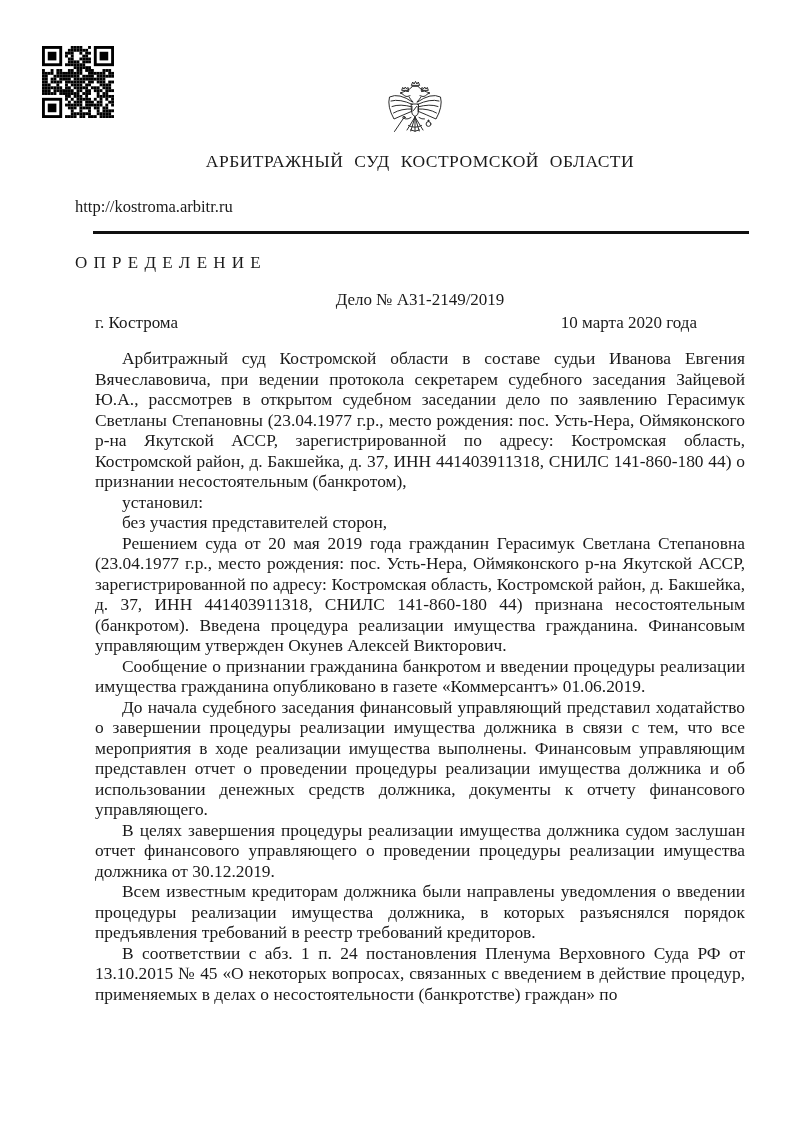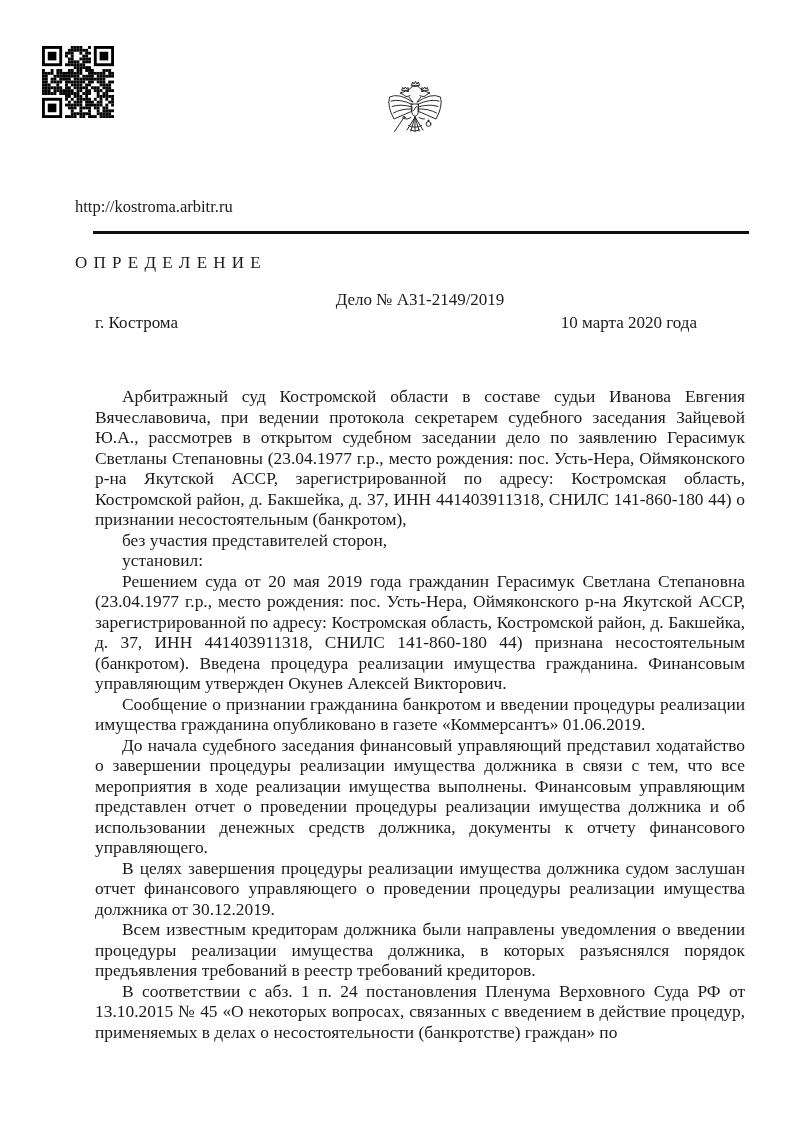--- a/index.html
+++ b/index.html
@@ -20,21 +20,21 @@
   .website{position:absolute;top:197px;left:75px;width:690px;text-align:left;font-size:16.5px;}
   .divider{position:absolute;top:231px;left:93px;width:656px;height:2.5px;background:#101010;}
   .doc-title{position:absolute;top:253px;left:75px;width:690px;text-align:left;font-size:17px;letter-spacing:1px;}
   .case-line{position:absolute;top:290px;left:75px;width:690px;text-align:center;font-size:17px;}
   .place-date{
     position:absolute;top:313px;left:95px;width:650px;box-sizing:border-box;
     display:flex;justify-content:space-between;font-size:17px;padding-right:48px;gap:40px;
   }
   .body{
     position:absolute;top:348px;left:95px;width:650px;
-    font-size:17.4px;line-height:20.5px;text-align:justify;text-justify:inter-word;margin-top:38px;
+    font-size:17.4px;line-height:20.5px;text-align:justify;text-justify:inter-word;
   }
   .body p{margin:0;text-indent:27px;}
 </style>
 </head>
 <body>
 
 <div class="page">
 
   <div class="qr">
     <svg id="qr-svg" viewBox="0 0 72 72" xmlns="http://www.w3.org/2000/svg">
@@ -388,36 +388,37 @@
       <path d="M23.5,48 q6.5,3.5 13,0 M25.5,52.5 q4.5,2.5 9,0"></path>
 
       <path d="M26,40 q-3,2 -5.5,1.5 M34,40 q3,2 5.5,1.5"></path>
       <path d="M19,40 L9.5,54"></path>
       <circle cx="19" cy="40" r="1.2"></circle>
       <circle cx="43.5" cy="46.5" r="2.4"></circle>
       <path d="M43.5,42.5 v1.6 M42.7,43.3 h1.6"></path>
     </svg>
   </div>
 
+  <div class="court-name">АРБИТРАЖНЫЙ СУД КОСТРОМСКОЙ ОБЛАСТИ</div>
   <div class="website">http://kostroma.arbitr.ru</div>
 
   <div class="divider"></div>
 
   <div class="doc-title">О П Р Е Д Е Л Е Н И Е</div>
   <div class="case-line">Дело № А31-2149/2019</div>
 
   <div class="place-date">
     <span>г. Кострома</span>
     <span>10 марта 2020 года</span>
   </div>
 
   <div class="body">
     <p>Арбитражный суд Костромской области в составе судьи Иванова Евгения Вячеславовича, при ведении протокола секретарем судебного заседания Зайцевой Ю.А., рассмотрев в открытом судебном заседании дело по заявлению Герасимук Светланы Степановны (23.04.1977 г.р., место рождения: пос. Усть-Нера, Оймяконского р-на Якутской АССР, зарегистрированной по адресу: Костромская область, Костромской район, д. Бакшейка, д. 37, ИНН 441403911318, СНИЛС 141-860-180 44) о признании несостоятельным (банкротом),</p>
+    <p>установил:</p>
     <p>без участия представителей сторон,</p>
-    <p>установил:</p>
     <p>Решением суда от 20 мая 2019 года гражданин Герасимук Светлана Степановна (23.04.1977 г.р., место рождения: пос. Усть-Нера, Оймяконского р-на Якутской АССР, зарегистрированной по адресу: Костромская область, Костромской район, д. Бакшейка, д. 37, ИНН 441403911318, СНИЛС 141-860-180 44) признана несостоятельным (банкротом). Введена процедура реализации имущества гражданина. Финансовым управляющим утвержден Окунев Алексей Викторович.</p>
     <p>Сообщение о признании гражданина банкротом и введении процедуры реализации имущества гражданина опубликовано в газете «Коммерсантъ» 01.06.2019.</p>
     <p>До начала судебного заседания финансовый управляющий представил ходатайство о завершении процедуры реализации имущества должника в связи с тем, что все мероприятия в ходе реализации имущества выполнены. Финансовым управляющим представлен отчет о проведении процедуры реализации имущества должника и об использовании денежных средств должника, документы к отчету финансового управляющего.</p>
     <p>В целях завершения процедуры реализации имущества должника судом заслушан отчет финансового управляющего о проведении процедуры реализации имущества должника от 30.12.2019.</p>
     <p>Всем известным кредиторам должника были направлены уведомления о введении процедуры реализации имущества должника, в которых разъяснялся порядок предъявления требований в реестр требований кредиторов.</p>
     <p>В соответствии с абз. 1 п. 24 постановления Пленума Верховного Суда РФ от 13.10.2015 № 45 «О некоторых вопросах, связанных с введением в действие процедур, применяемых в делах о несостоятельности (банкротстве) граждан» по</p>
   </div>
 
 </div>
 

